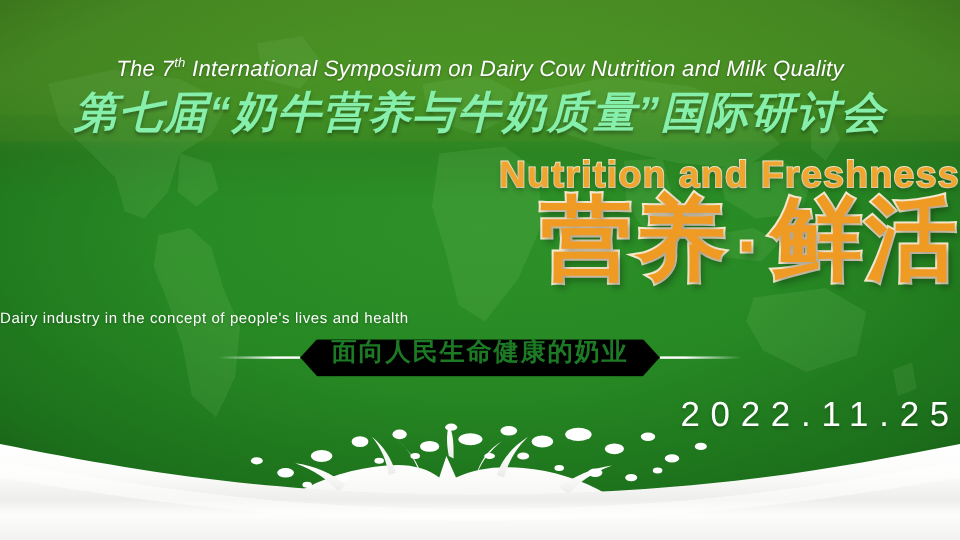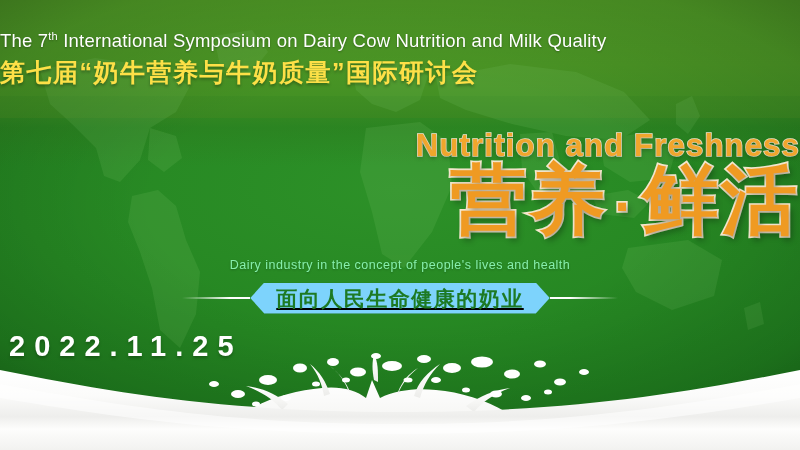--- a/index.html
+++ b/index.html
@@ -44,42 +44,43 @@
   .worldmap {
     position: absolute;
     inset: 0;
     opacity: 0.30;
   }
   .worldmap svg { width: 100%; height: 100%; display: block; }
 
   
   .header {
     position: absolute;
-    top: 32px;
-    left: 0; right: 0;
-    text-align: left;
-    z-index: 5;
+    top: 48px;
+    left: 0; right: 0;
+    text-align: center;
+    z-index: 5;
+    font-style: italic;
   }
   .header-en {
     color: #ffffff;
     font-size: 18.5px;
     letter-spacing: 0.2px;
     line-height: 1;
     text-shadow: 0 1px 2px rgba(0,0,0,0.30);
     white-space: nowrap;
   }
   .header-en sup {
     font-size: 11px;
     vertical-align: super;
     line-height: 0;
   }
   .header-cn {
     margin-top: 8px;
-    color: #fde047;
-    font-size: 25px;
+    color: #86efac;
+    font-size: 36px;
     font-weight: 700;
     letter-spacing: 1.5px;
     line-height: 1.08;
     white-space: nowrap;
     text-shadow: 0 2px 3px rgba(0,0,0,0.30);
   }
 
   
   .slogan-en {
     position: absolute;
@@ -116,23 +117,22 @@
     font-size: 56px;
     vertical-align: middle;
     padding: 0 6px;
   }
 
   
   .sub-en {
     position: absolute;
     top: 258px;
     left: 0; right: 0;
-    text-align: center;
-    z-index: 5;
-    color: #86efac;
+    z-index: 5;
+    color: #ffffff;
     font-size: 12.5px;
     letter-spacing: 0.5px;
     white-space: nowrap;
     text-shadow: 0 1px 2px rgba(0,0,0,0.25);
   }
 
   .banner-row {
     position: absolute;
     top: 282px;
     left: 0; right: 0;
@@ -145,49 +145,48 @@
   .banner-line {
     width: 68px;
     height: 2px;
     background: linear-gradient(90deg, rgba(255,255,255,0) 0%, #ffffff 70%, #ffffff 100%);
   }
   .banner-line.right {
     background: linear-gradient(270deg, rgba(255,255,255,0) 0%, #ffffff 70%, #ffffff 100%);
   }
   .banner-hex {
     position: relative;
-    background: #7dd3fc;
+    background: #000000;
     height: 31px;
     display: flex;
-    align-items: center;
+    align-items: flex-start;
     justify-content: center;
     padding: 0 26px;
     clip-path: polygon(14px 0, calc(100% - 14px) 0, 100% 50%, calc(100% - 14px) 100%, 14px 100%, 0 50%);
     box-shadow: 0 1px 3px rgba(0,0,0,0.25);
-    text-decoration: underline;
   }
   .banner-text {
     color: #1d7a24;
     font-size: 21px;
     font-weight: 700;
     letter-spacing: 1.5px;
     line-height: 1;
     white-space: nowrap;
   }
 
   
   .date {
     position: absolute;
     top: 330px;
     left: 0; right: 0;
-    text-align: left;
+    text-align: right;
     z-index: 5;
     color: #ffffff;
     font-size: 29px;
-    font-weight: 700;
+    font-weight: 400;
     letter-spacing: 9px;
     text-indent: 9px;
     white-space: nowrap;
     text-shadow: 0 2px 3px rgba(0,0,0,0.25);
   }
 
   
   .milk {
     position: absolute;
     left: 0; right: 0; bottom: 0;

